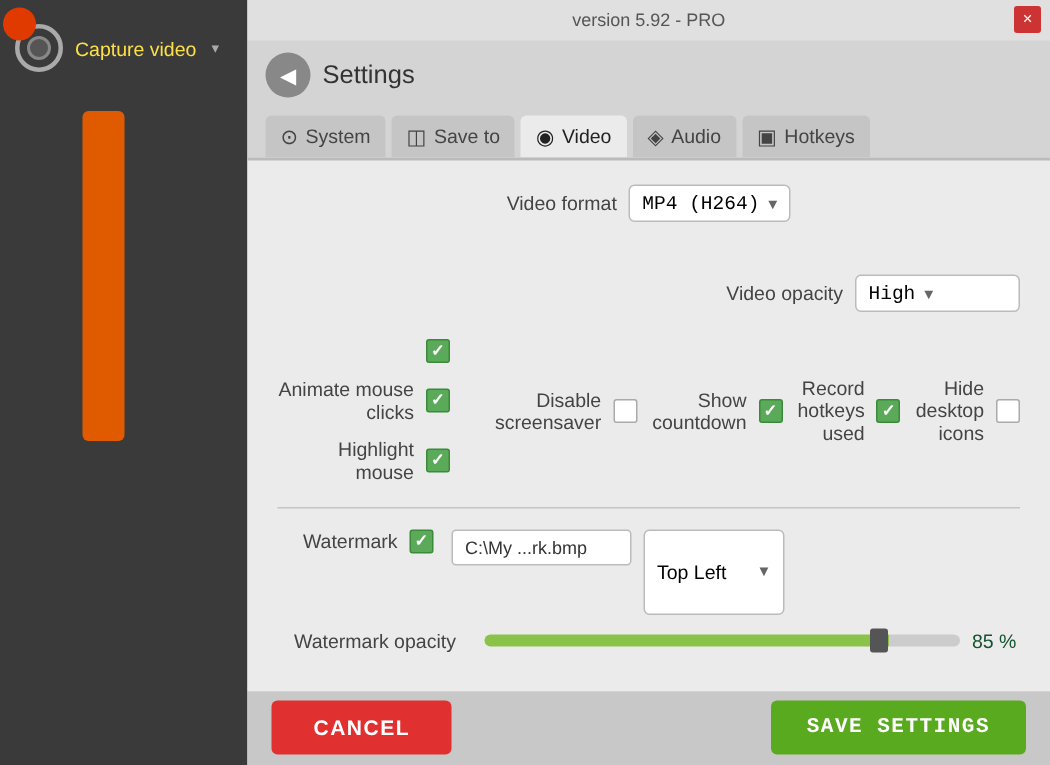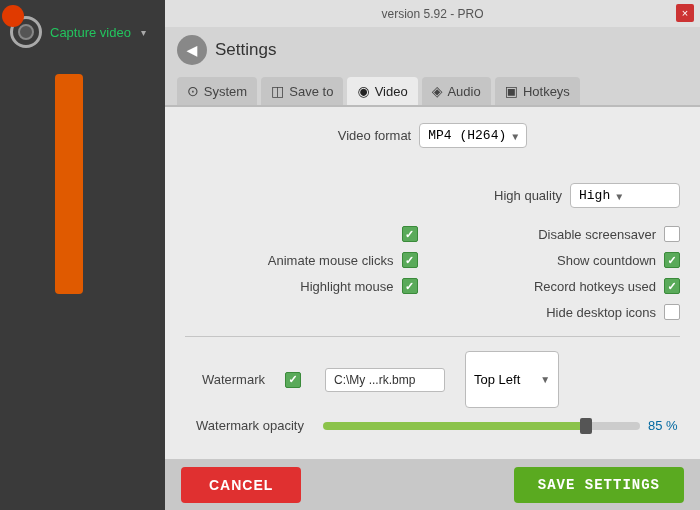--- a/index.html
+++ b/index.html
@@ -39,21 +39,21 @@
       display: flex; align-items: center; justify-content: center;
     }
     .record-circle-inner {
       width: 16px;
       height: 16px;
       border-radius: 50%;
       border: 2px solid #888;
       background: #555;
     }
     .capture-label {
-      color: #22c55e;
+      color: #fde047;
       font-size: 13px;
     }
     .chevron-down {
       color: #aaa;
       font-size: 10px;
       margin-left: 2px;
     }
 
     
     .main-content {
@@ -234,22 +234,22 @@
     
     .divider {
       border: none;
       border-top: 1px solid #c5c5c5;
       margin: 10px 0 14px;
     }
 
     
     .watermark-row {
       display: flex;
-      align-items: center;
-      gap: 20px;
+      align-items: flex-start;
+      gap: 8px;
       margin-bottom: 10px;
     }
     .watermark-label {
       color: #444;
       font-size: 13px;
       min-width: 80px;
       text-align: right;
     }
     .watermark-path {
       background: white;
@@ -302,21 +302,21 @@
       position: absolute;
       right: 15%;
       top: 50%;
       transform: translateY(-50%);
       width: 12px;
       height: 16px;
       background: #555;
       border-radius: 2px;
     }
     .opacity-value {
-      color: #0369a1;
+      color: #14532d;
       font-size: 13px;
       min-width: 32px;
     }
 
     
     .bottom-bar {
       height: 52px;
       background: #c8c8c8;
       display: flex;
       align-items: center;
@@ -429,21 +429,21 @@
 
     <div class="format-row">
       <div class="format-group">
         <span class="format-label">Video format</span>
         <button class="dropdown-btn">
           <span>MP4 (H264)</span>
           <span class="dropdown-arrow">▼</span>
         </button>
       </div>
       <div class="format-group" style="margin-left:auto;">
-        <span class="format-label">High quality</span>
+        <span class="format-label">Video opacity</span>
         <button class="dropdown-btn" style="min-width:110px;">
           <span>High</span>
           <span class="dropdown-arrow">▼</span>
         </button>
       </div>
     </div>
 
     <div style="display: flex; gap: 0; margin-bottom: 16px;">
 
       <div style="flex:1; display:flex; flex-direction:column; gap:10px; align-items:flex-end; padding-right:10px;">
@@ -462,21 +462,21 @@
         </div>
 
         <div class="check-item left-col">
           <span class="check-label left">Highlight mouse</span>
           <div class="checkbox-custom">
             <span class="checkbox-check">✓</span>
           </div>
         </div>
       </div>
 
-      <div style="flex:1; display:flex; flex-direction:column; gap:10px; align-items:flex-end; padding-left:20px;">
+      <div style="flex:1; display:flex; flex-direction:row; gap:10px; align-items:center; padding-left:20px;">
 
         <div style="display:flex; align-items:center; gap:8px;">
           <span class="check-label right">Disable screensaver</span>
           <div class="checkbox-custom unchecked"></div>
         </div>
 
         <div style="display:flex; align-items:center; gap:8px;">
           <span class="check-label right">Show countdown</span>
           <div class="checkbox-custom">
             <span class="checkbox-check">✓</span>

